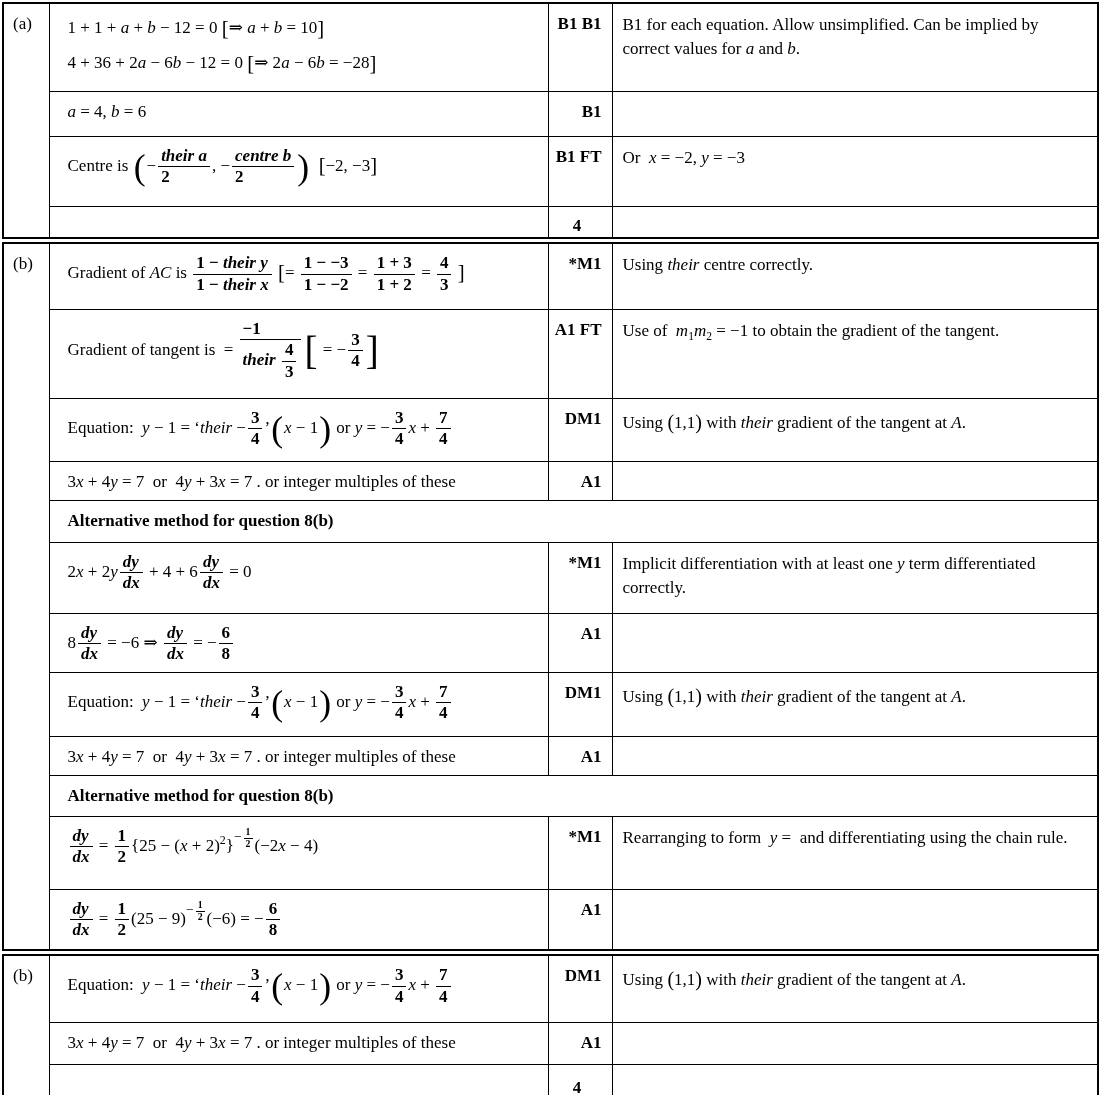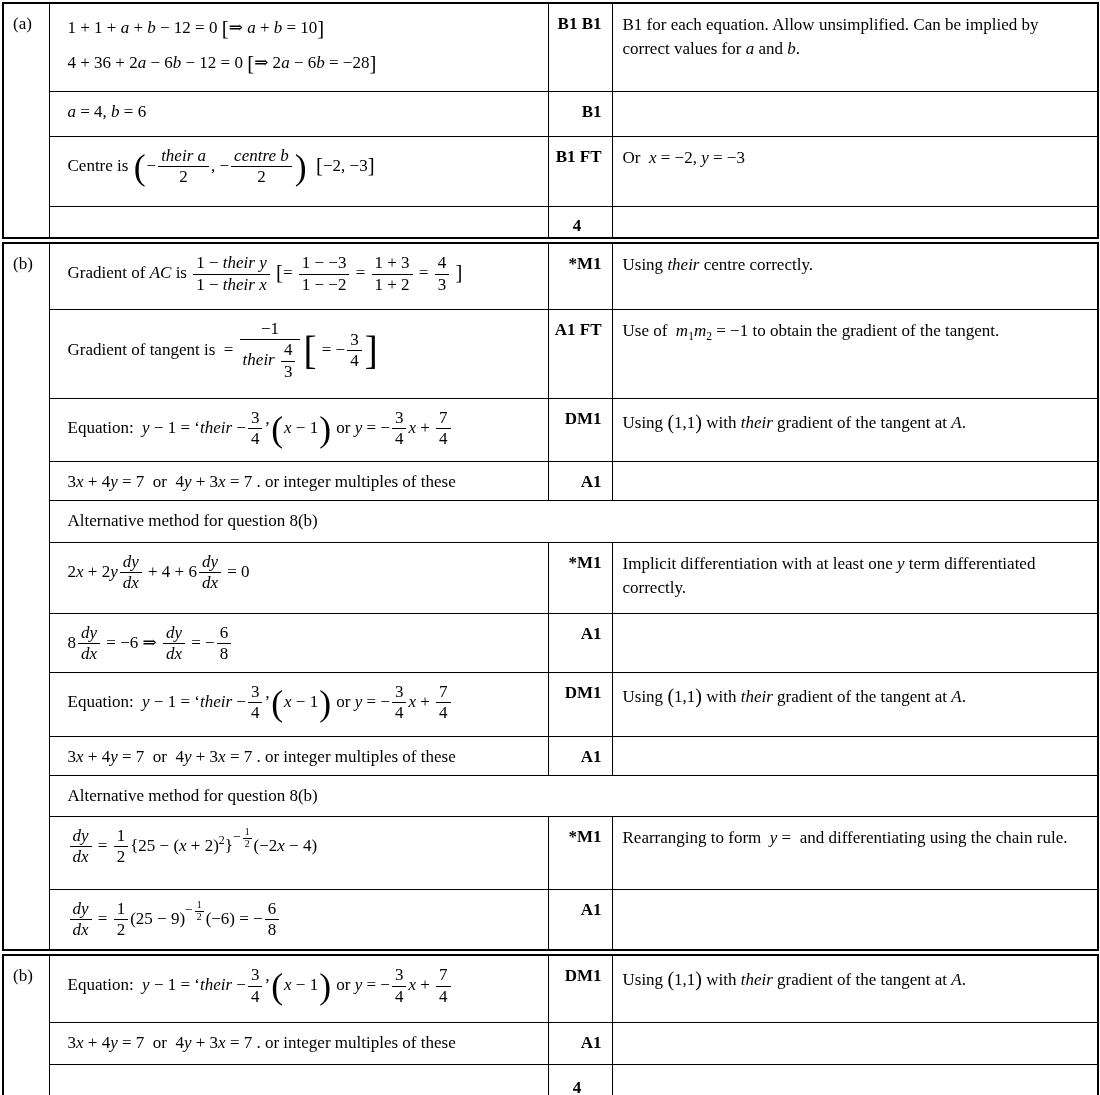--- a/index.html
+++ b/index.html
@@ -8,24 +8,24 @@
   table.section{border-collapse:collapse;table-layout:fixed;width:1095px;
     border:2px solid #000;}
   table.section + table.section{margin-top:3px;}
   td{border:1.5px solid #000;overflow:hidden;}
   td.part{vertical-align:top;padding:10px 0 0 9px;}
   td.work{vertical-align:top;padding:9px 6px 6px 18px;line-height:1.3;}
   td.mark{vertical-align:top;text-align:right;font-weight:bold;
     padding:10px 10px 0 0;white-space:nowrap;}
   td.mark.total{text-align:center;padding:8px 6px 0 0;vertical-align:middle;}
   td.comment{vertical-align:top;padding:9px 8px 6px 10px;line-height:1.4;}
-  td.alt{font-weight:normal;vertical-align:middle;padding:4px 6px 4px 18px;}
+  td.alt{font-weight:bold;vertical-align:middle;padding:4px 6px 4px 18px;}
   .ln{margin:2px 0 8px 0;}
   
-  .fr{display:inline-block;vertical-align:middle;text-align:center;padding:0 2px;}
+  .fr{display:inline-block;vertical-align:middle;padding:0 2px;font-weight:bold;}
   .fr .n{display:block;border-bottom:1px solid #000;padding:0 3px;line-height:1.2;}
   .fr .d{display:block;padding:0 3px;line-height:1.2;}
   .fr.sm{font-size:0.72em;vertical-align:middle;}
   .fr.sm .n,.fr.sm .d{padding:0 2px;line-height:1.05;}
   sup.sp{vertical-align:0.7em;font-size:0.8em;line-height:0;}
   sup.s2{vertical-align:super;font-size:0.7em;line-height:0;}
   sub{font-size:0.68em;line-height:0;}
   
   .bg{font-size:2.1em;vertical-align:middle;line-height:0;padding:0 1px;font-weight:400;}
   .bg2{font-size:2.3em;vertical-align:middle;line-height:0;padding:0 1px;font-weight:400;}

